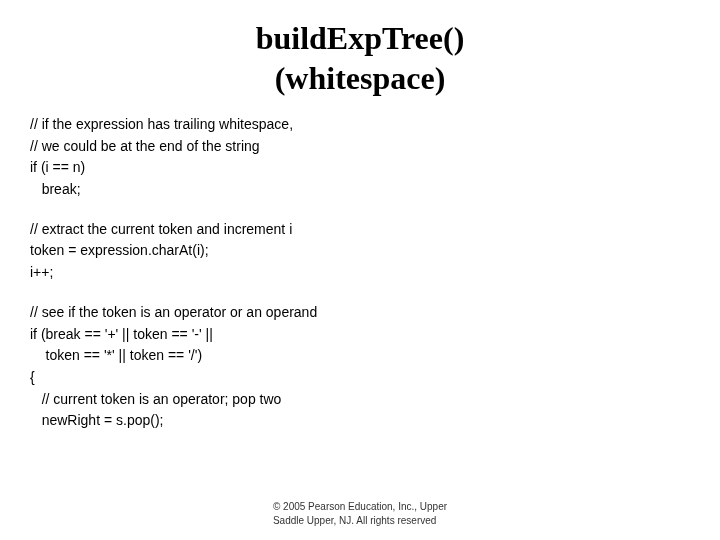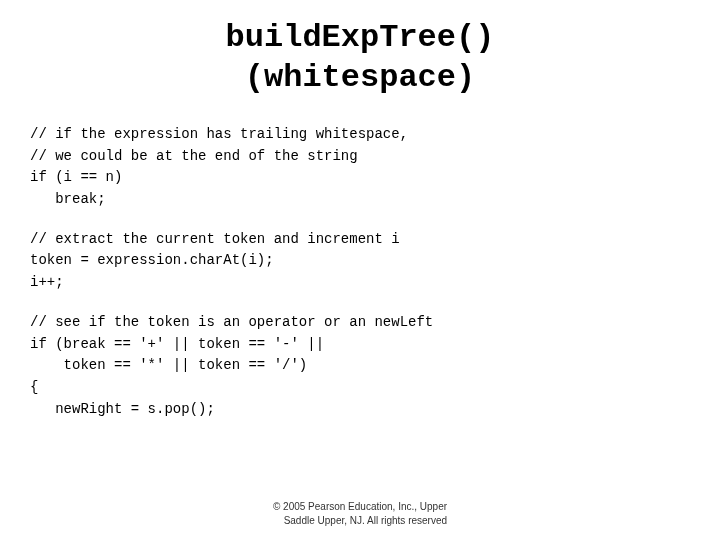--- a/index.html
+++ b/index.html
@@ -16,48 +16,46 @@
       display: flex;
       flex-direction: column;
       align-items: center;
       overflow: hidden;
     }
 
     .title-block {
       text-align: center;
       margin-top: 18px;
       margin-bottom: 16px;
-      font-family: Liberation Mono, monospace;
     }
 
     .title-line {
       font-size: 32px;
       font-weight: bold;
       color: #000000;
       line-height: 1.25;
     }
 
     .code-block {
       width: 680px;
-      font-family: Liberation Mono, monospace;
+      font-family: Liberation Sans, sans-serif;
       font-size: 14px;
       color: #000000;
       line-height: 1.55;
       margin-left: 20px;
-      margin-top: 10px;
     }
 
     .code-section {
       margin-bottom: 18px;
     }
 
     .footer {
       position: absolute;
       bottom: 12px;
-      text-align: right;
+      text-align: left;
       font-family: Arial, Helvetica, sans-serif;
       font-size: 10px;
       color: #333333;
       line-height: 1.4;
     }
   </style>
 </head>
 <body>
 
 <div class="title-block">
@@ -73,24 +71,25 @@
     <div>&nbsp;&nbsp; break;</div>
   </div>
 
   <div class="code-section">
     <div>// extract the current token and increment i</div>
     <div>token = expression.charAt(i);</div>
     <div>i++;</div>
   </div>
 
   <div class="code-section">
-    <div>// see if the token is an operator or an newLeft</div>
+    <div>// see if the token is an operator or an operand</div>
     <div>if (break == '+' || token == '-' ||</div>
     <div>&nbsp;&nbsp;&nbsp; token == '*' || token == '/')</div>
     <div>{</div>
+    <div>&nbsp;&nbsp; // current token is an operator; pop two</div>
     <div>&nbsp;&nbsp; newRight = s.pop();</div>
   </div>
 </div>
 
 <div class="footer">
   <div>© 2005 Pearson Education, Inc., Upper</div>
   <div>Saddle Upper, NJ.  All rights reserved</div>
 </div>
 
 </body></html>

